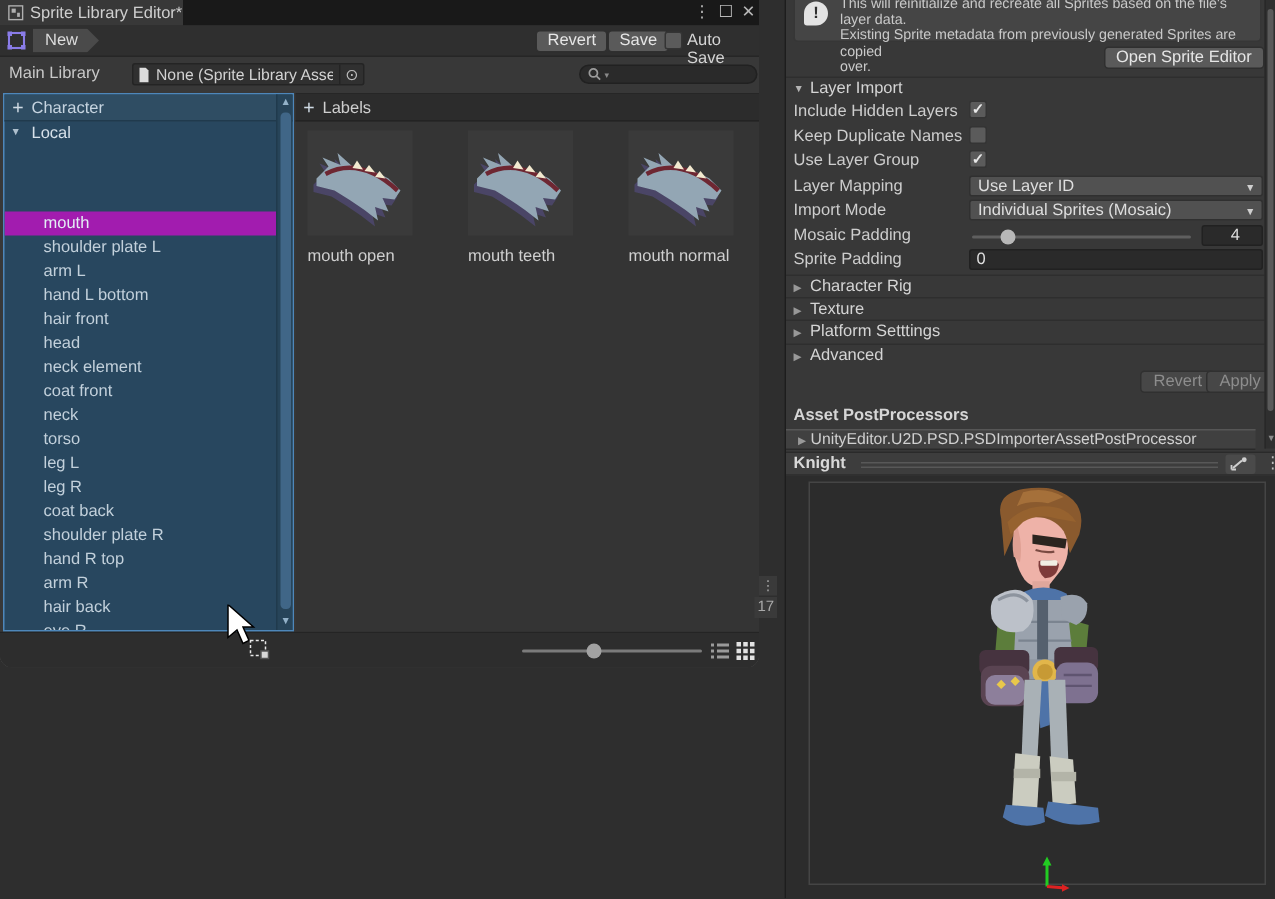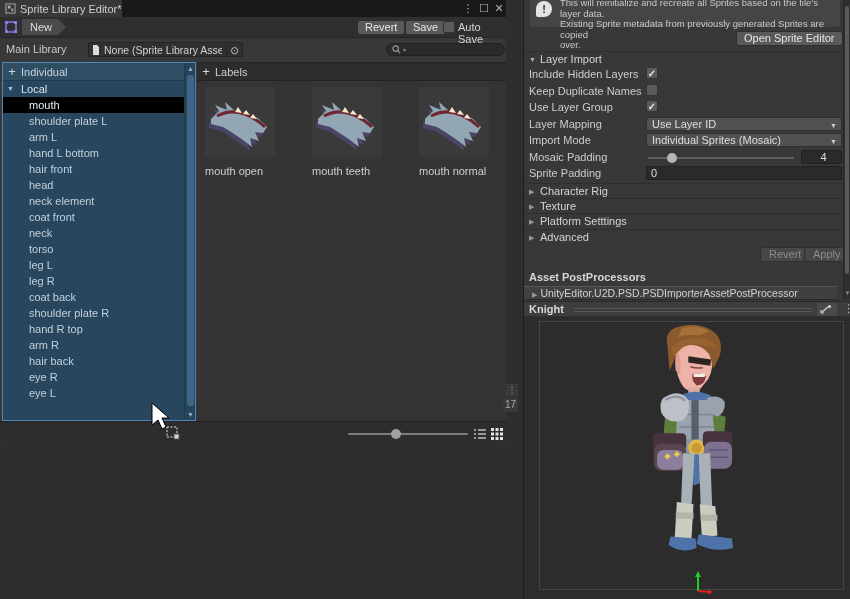--- a/index.html
+++ b/index.html
@@ -29,21 +29,21 @@
     display:flex; align-items:center; padding:0 5px; gap:2px; }
 
   
   #catpanel { left:2px; top:62px; width:194px; height:359px; background:#28475f; border:1px solid #4e87ba; }
   #cathead { height:18px; background:#2f4d63; border-bottom:1px solid #203a4d; display:flex; align-items:center; color:#c6d4e0; }
   .plus { width:18px; text-align:center; color:#cfdae4; font-size:13px; }
   #catbody { position:absolute; left:0; top:18px; right:11px; bottom:0; overflow:hidden; }
   .cat-group { height:16px; line-height:16px; padding-left:18px; color:#d7e1ea; position:relative; }
   .cat-group:before { content:"▼"; position:absolute; left:4px; font-size:7px; color:#aebfcd; }
   .cat-item { height:16px; line-height:16px; padding-left:26px; color:#c2d0db; white-space:nowrap; }
-  .cat-item.selected { background:#000000; color:#e3edf5; }
+  .cat-item.selected { background:#a21caf; color:#e3edf5;margin-top:44px; }
   #catscroll { position:absolute; right:0; top:0; width:11px; bottom:0; background:#274459; border-left:1px solid #203a4d; }
   #catscroll .arrow { position:absolute; left:0; width:11px; text-align:center; font-size:7px; color:#93b1c8; }
   #catscroll .thumb { position:absolute; left:2px; width:7px; top:12px; bottom:14px; background:#406687; border-radius:3px; }
 
   
   #labpanel { left:197px; top:62px; width:309px; height:359px; background:#343434; border-top:1px solid #262626; }
   #labhead { height:18px; background:#2c2c2c; border-bottom:1px solid #232323; display:flex; align-items:center; color:#cfcfcf; }
   .tile-wrap { position:absolute; top:24px; width:70px; }
   .tile { width:70px; height:70px; background:#3a3a3a; }
   .tile-label { margin-top:8px; text-align:left; color:#cfcfcf; }
@@ -146,21 +146,21 @@
             <circle cx="4" cy="4" r="3" fill="none" stroke="#9a9a9a" stroke-width="1.3"></circle>
             <line x1="6.3" y1="6.3" x2="9" y2="9" stroke="#9a9a9a" stroke-width="1.3"></line>
           </svg>
         <span style="font-size:6px;color:#8a8a8a">▾</span>
       </div>
     </div>
 
     <div class="abs" id="catpanel">
       <div id="cathead">
         <span class="plus">+</span>
-        <span>Individual</span>
+        <span>Character</span>
       </div>
       <div id="catbody">
         <div class="cat-group">Local</div>
       <div class="cat-item selected">mouth</div>
           <div class="cat-item">shoulder plate L</div>
           <div class="cat-item">arm L</div>
           <div class="cat-item">hand L bottom</div>
           <div class="cat-item">hair front</div>
           <div class="cat-item">head</div>
           <div class="cat-item">neck element</div>

